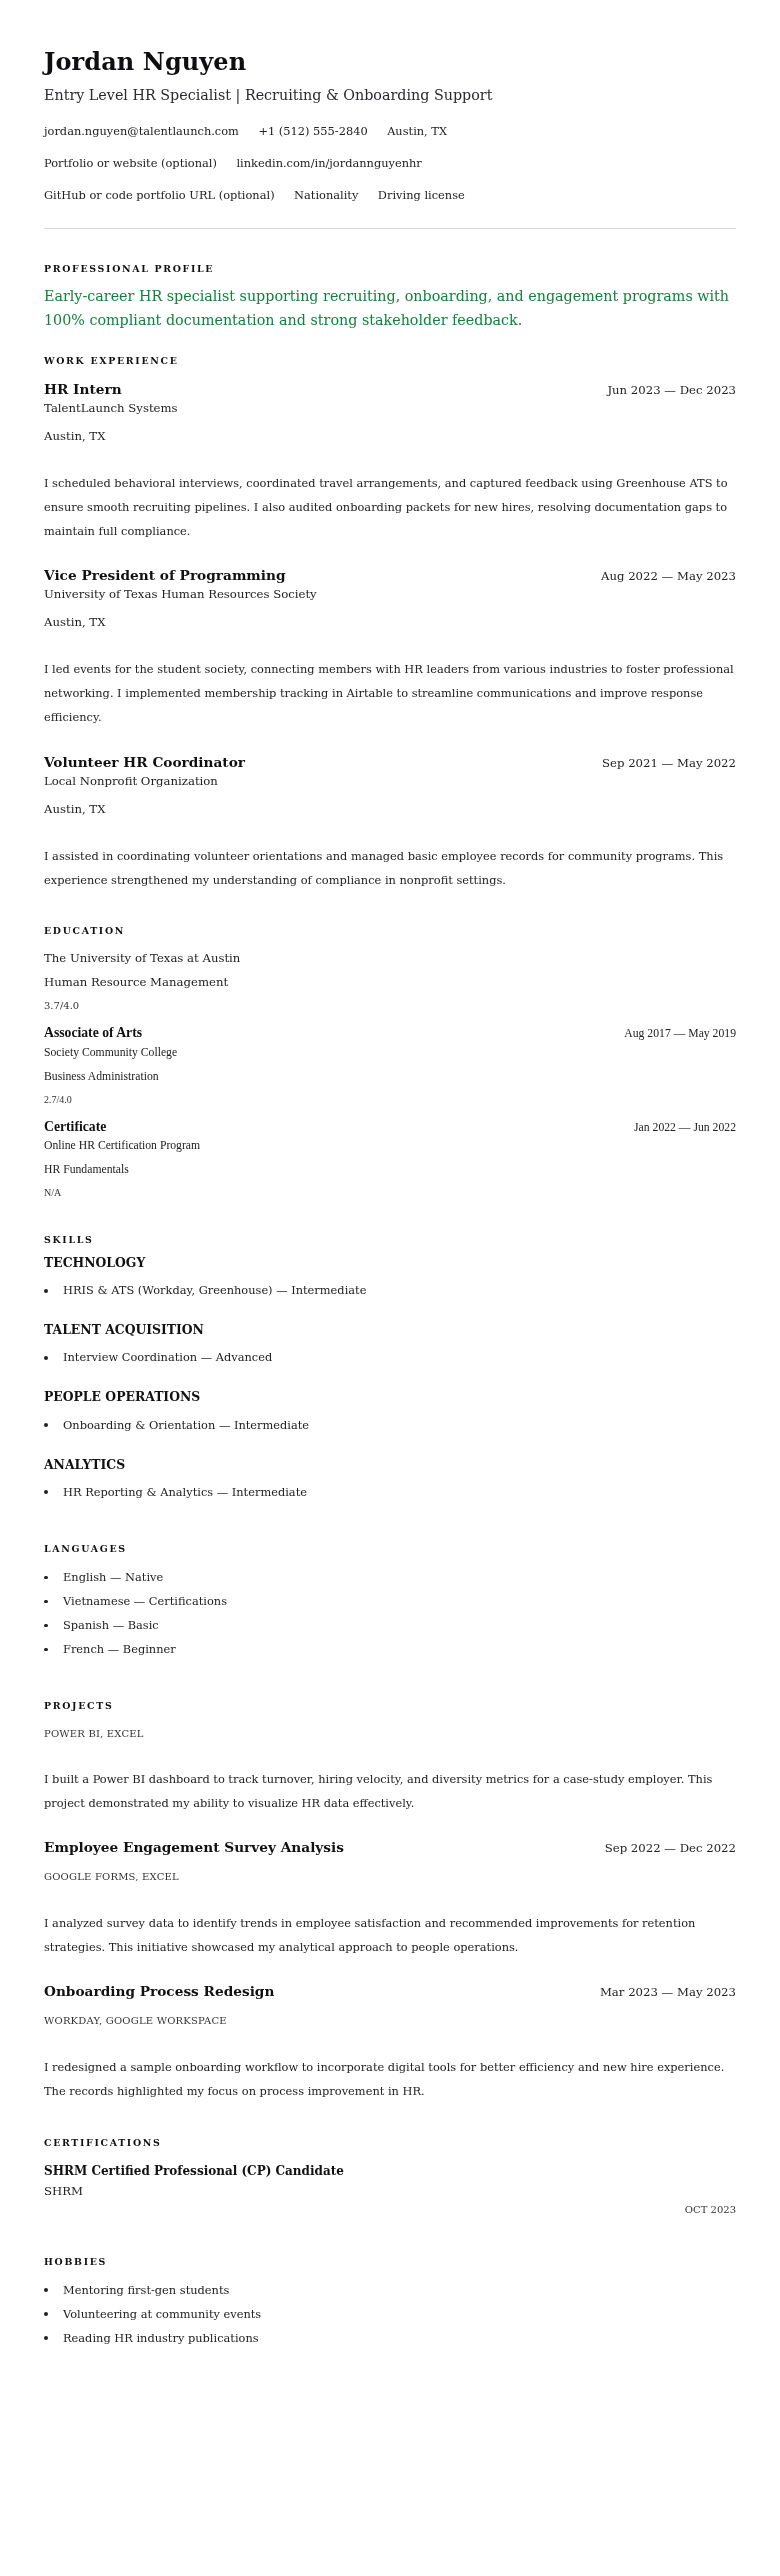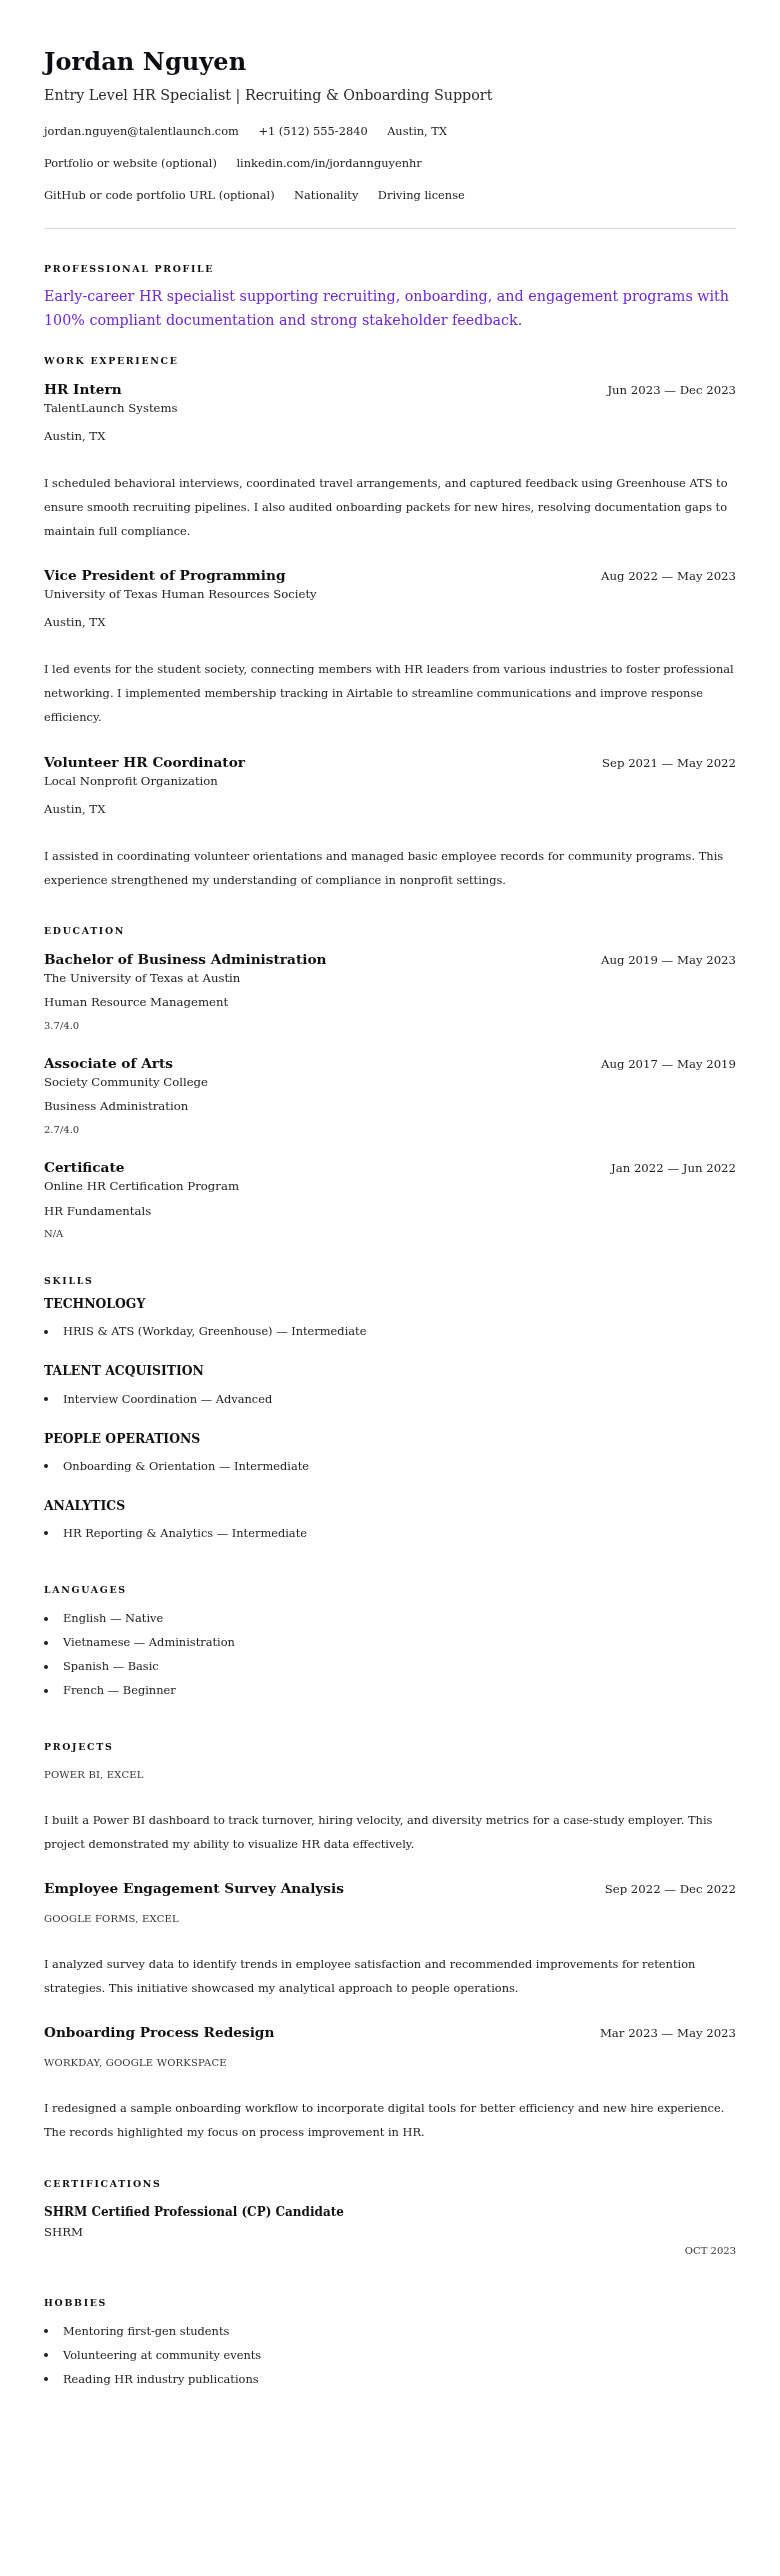--- a/index.html
+++ b/index.html
@@ -17,37 +17,37 @@
     .contact-row { display: flex; gap: 19.5px; font-size: 11.4px; color: #222; line-height: 15.6px; }
     .contact-row.first { margin-top: 18px; }
     .contact-row + .contact-row { margin-top: 16.3px; }
     .divider { border: none; border-top: 1.3px solid #d8d8dc; margin-top: 25px; }
 
     .section-title {
       font-size: 9.4px; font-weight: bold; letter-spacing: 1.7px; text-transform: uppercase;
       color: #111; line-height: 13px;
     }
     .sec-profile { margin-top: 33px; }
-    .summary { font-size: 14.3px; line-height: 24px; color: #6d28d9; margin-top: 9px; }
+    .summary { font-size: 14.3px; line-height: 24px; color: #15803d; margin-top: 9px; }
 
     .sec-work { margin-top: 22px; }
     .entry-head { display: flex; justify-content: space-between; align-items: baseline; }
     .entry-title { font-size: 13.7px; font-weight: bold; color: #111; line-height: 18px; }
     .entry-date { font-size: 11.7px; color: #222; line-height: 15.6px; }
     .entry-org { font-size: 11.7px; color: #222; line-height: 17px; margin-top: 1.3px; }
     .entry-loc { font-size: 11.7px; color: #222; line-height: 17px; margin-top: 11px; }
     .entry-desc { font-size: 11.4px; line-height: 24px; color: #222; margin-top: 26px; }
 
     .work-list .job { margin-top: 14.3px; }
     .work-list .job:first-child { margin-top: 13px; }
     .work-list .job + .job { margin-top: 23.4px; }
 
     .sec-edu { margin-top: 32.5px; }
     .edu-list .edu { margin-top: 13px; }
-    .edu-list .edu + .edu { margin-top: 21px; }
+    .edu-list .edu + .edu { margin-top: 11px; font-family: Liberation Serif, serif; }
     .edu-field { font-size: 11.7px; color: #222; line-height: 17px; margin-top: 7.2px; }
     .edu-gpa { font-size: 10px; color: #333; line-height: 14.3px; margin-top: 7.8px; }
 
     .sec-skills { margin-top: 32.5px; }
     .skill-group-title { font-size: 12.4px; font-weight: bold; color: #111; line-height: 17px; text-transform: uppercase; margin-top: 8px; }
     .skill-group + .skill-group .skill-group-title { margin-top: 19px; }
     ul.bullets { list-style: none; }
     ul.bullets li { position: relative; padding-left: 19px; font-size: 11.4px; color: #222; line-height: 24px; }
     ul.bullets li::before {
       content: ""; position: absolute; left: 0; top: 10.4px; width: 3.9px; height: 3.9px; border-radius: 50%; background: #222;
@@ -135,24 +135,20 @@
         <div class="entry-loc">Austin, TX</div>
         <p class="entry-desc">I assisted in coordinating volunteer orientations and managed basic employee records for community programs. This experience strengthened my understanding of compliance in nonprofit settings.</p>
       </div>
     </div>
   </section>
 
   <section class="sec-edu">
     <h2 class="section-title">Education</h2>
     <div class="edu-list">
       <div class="edu">
-        <div class="entry-head">
-          <div class="entry-title">Bachelor of Business Administration</div>
-          <div class="entry-date">Aug 2019 — May 2023</div>
-        </div>
         <div class="entry-org">The University of Texas at Austin</div>
         <div class="edu-field">Human Resource Management</div>
         <div class="edu-gpa">3.7/4.0</div>
       </div>
       <div class="edu">
         <div class="entry-head">
           <div class="entry-title">Associate of Arts</div>
           <div class="entry-date">Aug 2017 — May 2019</div>
         </div>
         <div class="entry-org">Society Community College</div>
@@ -196,21 +192,21 @@
       <ul class="bullets">
         <li>HR Reporting &amp; Analytics — Intermediate</li>
       </ul>
     </div>
   </section>
 
   <section class="sec-lang">
     <h2 class="section-title">Languages</h2>
     <ul class="bullets lang-list">
       <li>English — Native</li>
-      <li>Vietnamese — Administration</li>
+      <li>Vietnamese — Certifications</li>
       <li>Spanish — Basic</li>
       <li>French — Beginner</li>
     </ul>
   </section>
 
   <section class="sec-proj">
     <h2 class="section-title">Projects</h2>
     <div class="proj-list">
       <div class="proj">
         <div class="proj-tech">Power BI, Excel</div>

